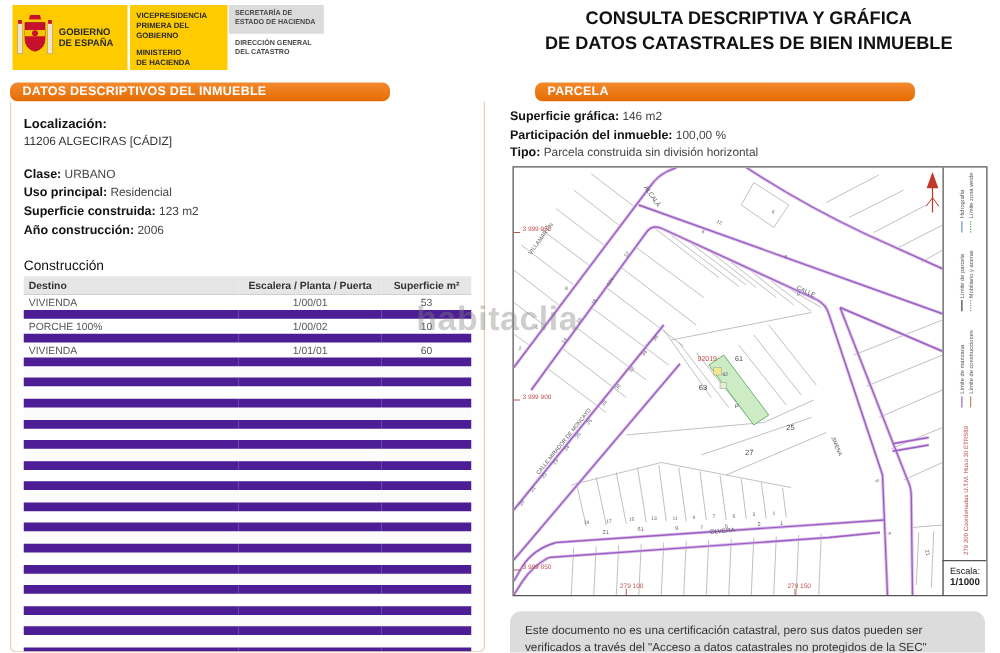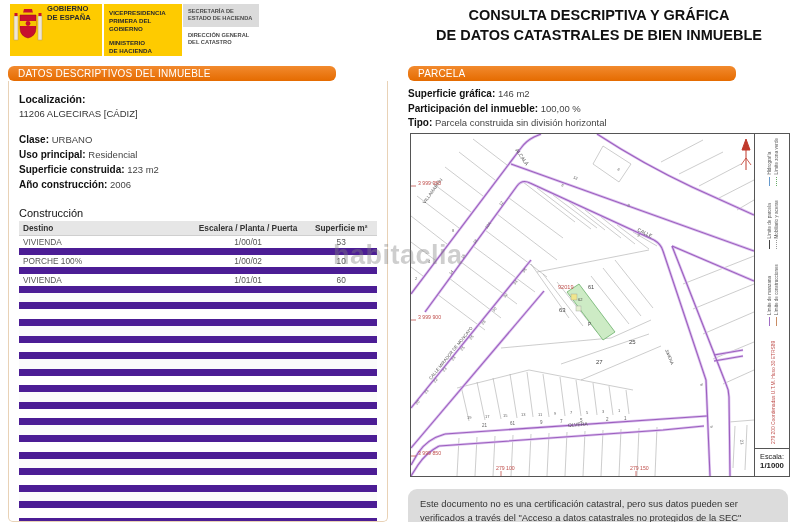--- a/index.html
+++ b/index.html
@@ -1,34 +1,34 @@
 <!DOCTYPE html>
 <html><head>
 <meta charset="utf-8">
 <style>
   html,body{margin:0;padding:0;}
   body{width:800px;height:522px;position:relative;overflow:hidden;background:#fff;
        font-family:"Liberation Sans",sans-serif;color:#333;}
   
   .hdr-left{position:absolute;left:10px;top:4px;display:flex;gap:2px;}
-  .gov-box{background:#FECB00;width:92px;height:52px;display:flex;align-items:flex-start;gap:4px;padding:0 3px;box-sizing:border-box;}
+  .gov-box{background:#FECB00;width:92px;height:52px;display:flex;align-items:center;gap:4px;padding:0 3px;box-sizing:border-box;}
   .gov-name{font-size:7.6px;font-weight:bold;color:#2b2b2b;line-height:1.2;}
   .dept-box{background:#FECB00;width:78px;height:52px;box-sizing:border-box;padding:5px 5px;font-size:6.2px;font-weight:bold;color:#2b2b2b;line-height:1.25;}
   .dept-box .blk{margin-bottom:7px;}
   .hdr-right-depts{position:absolute;left:183px;top:4px;width:76px;}
   .dept3{background:#DBDBDB;padding:4px 5px;font-size:5.7px;font-weight:bold;color:#4a4a4a;line-height:1.3;}
   .dept4{padding:5px 5px 0;font-size:5.7px;font-weight:bold;color:#4a4a4a;line-height:1.3;}
   .title-blk{position:absolute;left:410px;top:6px;width:378px;text-align:center;}
   .title-line{font-size:14.5px;font-weight:bold;color:#111;line-height:1.35;}
   .ref-row{margin-top:4px;display:flex;justify-content:center;align-items:center;gap:7px;}
   .ref-label{font-size:10.5px;font-weight:bold;color:#111;}
   .ref-value{border:1px solid #ababab;background:#fff;font-size:9.5px;color:#222;padding:1px 9px;letter-spacing:.3px;}
   
-  .sec-bar{position:absolute;height:15px;width:328px;background:linear-gradient(#F28A2E,#E56B00);
-           border-radius:6px;color:#fff;font-size:10px;font-weight:normal;line-height:15px;
+  .sec-bar{position:absolute;height:15px;width:304px;background:linear-gradient(#F28A2E,#E56B00);
+           border-radius:6px;color:#fff;font-size:10px;font-weight:bold;line-height:15px;
            padding-left:10px;box-sizing:border-box;letter-spacing:.2px;}
   
   .left-panel{position:absolute;left:8px;top:81px;width:380px;height:441px;border:1px solid #E9D2B6;
               border-top:none;border-radius:0 0 5px 5px;box-sizing:border-box;padding:8px 10px;overflow:hidden;}
   .loc-label{font-size:10.5px;font-weight:bold;color:#111;margin-top:4px;}
   .addr{font-size:9.5px;color:#333;line-height:1.55;margin-top:2px;}
   .fields{margin-top:10px;}
   .fld{font-size:9.5px;color:#444;line-height:1.5;}
   .fld b{font-size:10px;color:#111;}
   .constr-title{font-size:11px;font-weight:normal;color:#111;margin-top:14px;}
@@ -103,21 +103,21 @@
   <div class="dept3">SECRETARÍA DE ESTADO DE HACIENDA</div>
   <div class="dept4">DIRECCIÓN GENERAL DEL CATASTRO</div>
 </div>
 
 <div class="title-blk">
   <div class="title-line">CONSULTA DESCRIPTIVA Y GRÁFICA</div>
   <div class="title-line">DE DATOS CATASTRALES DE BIEN INMUEBLE</div>
 </div>
 
 <div class="sec-bar" style="left:8px;top:66px;">DATOS DESCRIPTIVOS DEL INMUEBLE</div>
-<div class="sec-bar" style="left:408px;top:66px;">PARCELA</div>
+<div class="sec-bar" style="left:428px;top:66px;">PARCELA</div>
 
 <div class="left-panel">
   <div class="loc-label">Localización:</div>
   <div class="addr">
     <div>11206 ALGECIRAS [CÁDIZ]</div>
   </div>
   <div class="fields">
     <div class="fld"><b>Clase:</b> <span>URBANO</span></div>
     <div class="fld"><b>Uso principal:</b> <span>Residencial</span></div>
     <div class="fld"><b>Superficie construida:</b> <span>123 m2</span></div>

